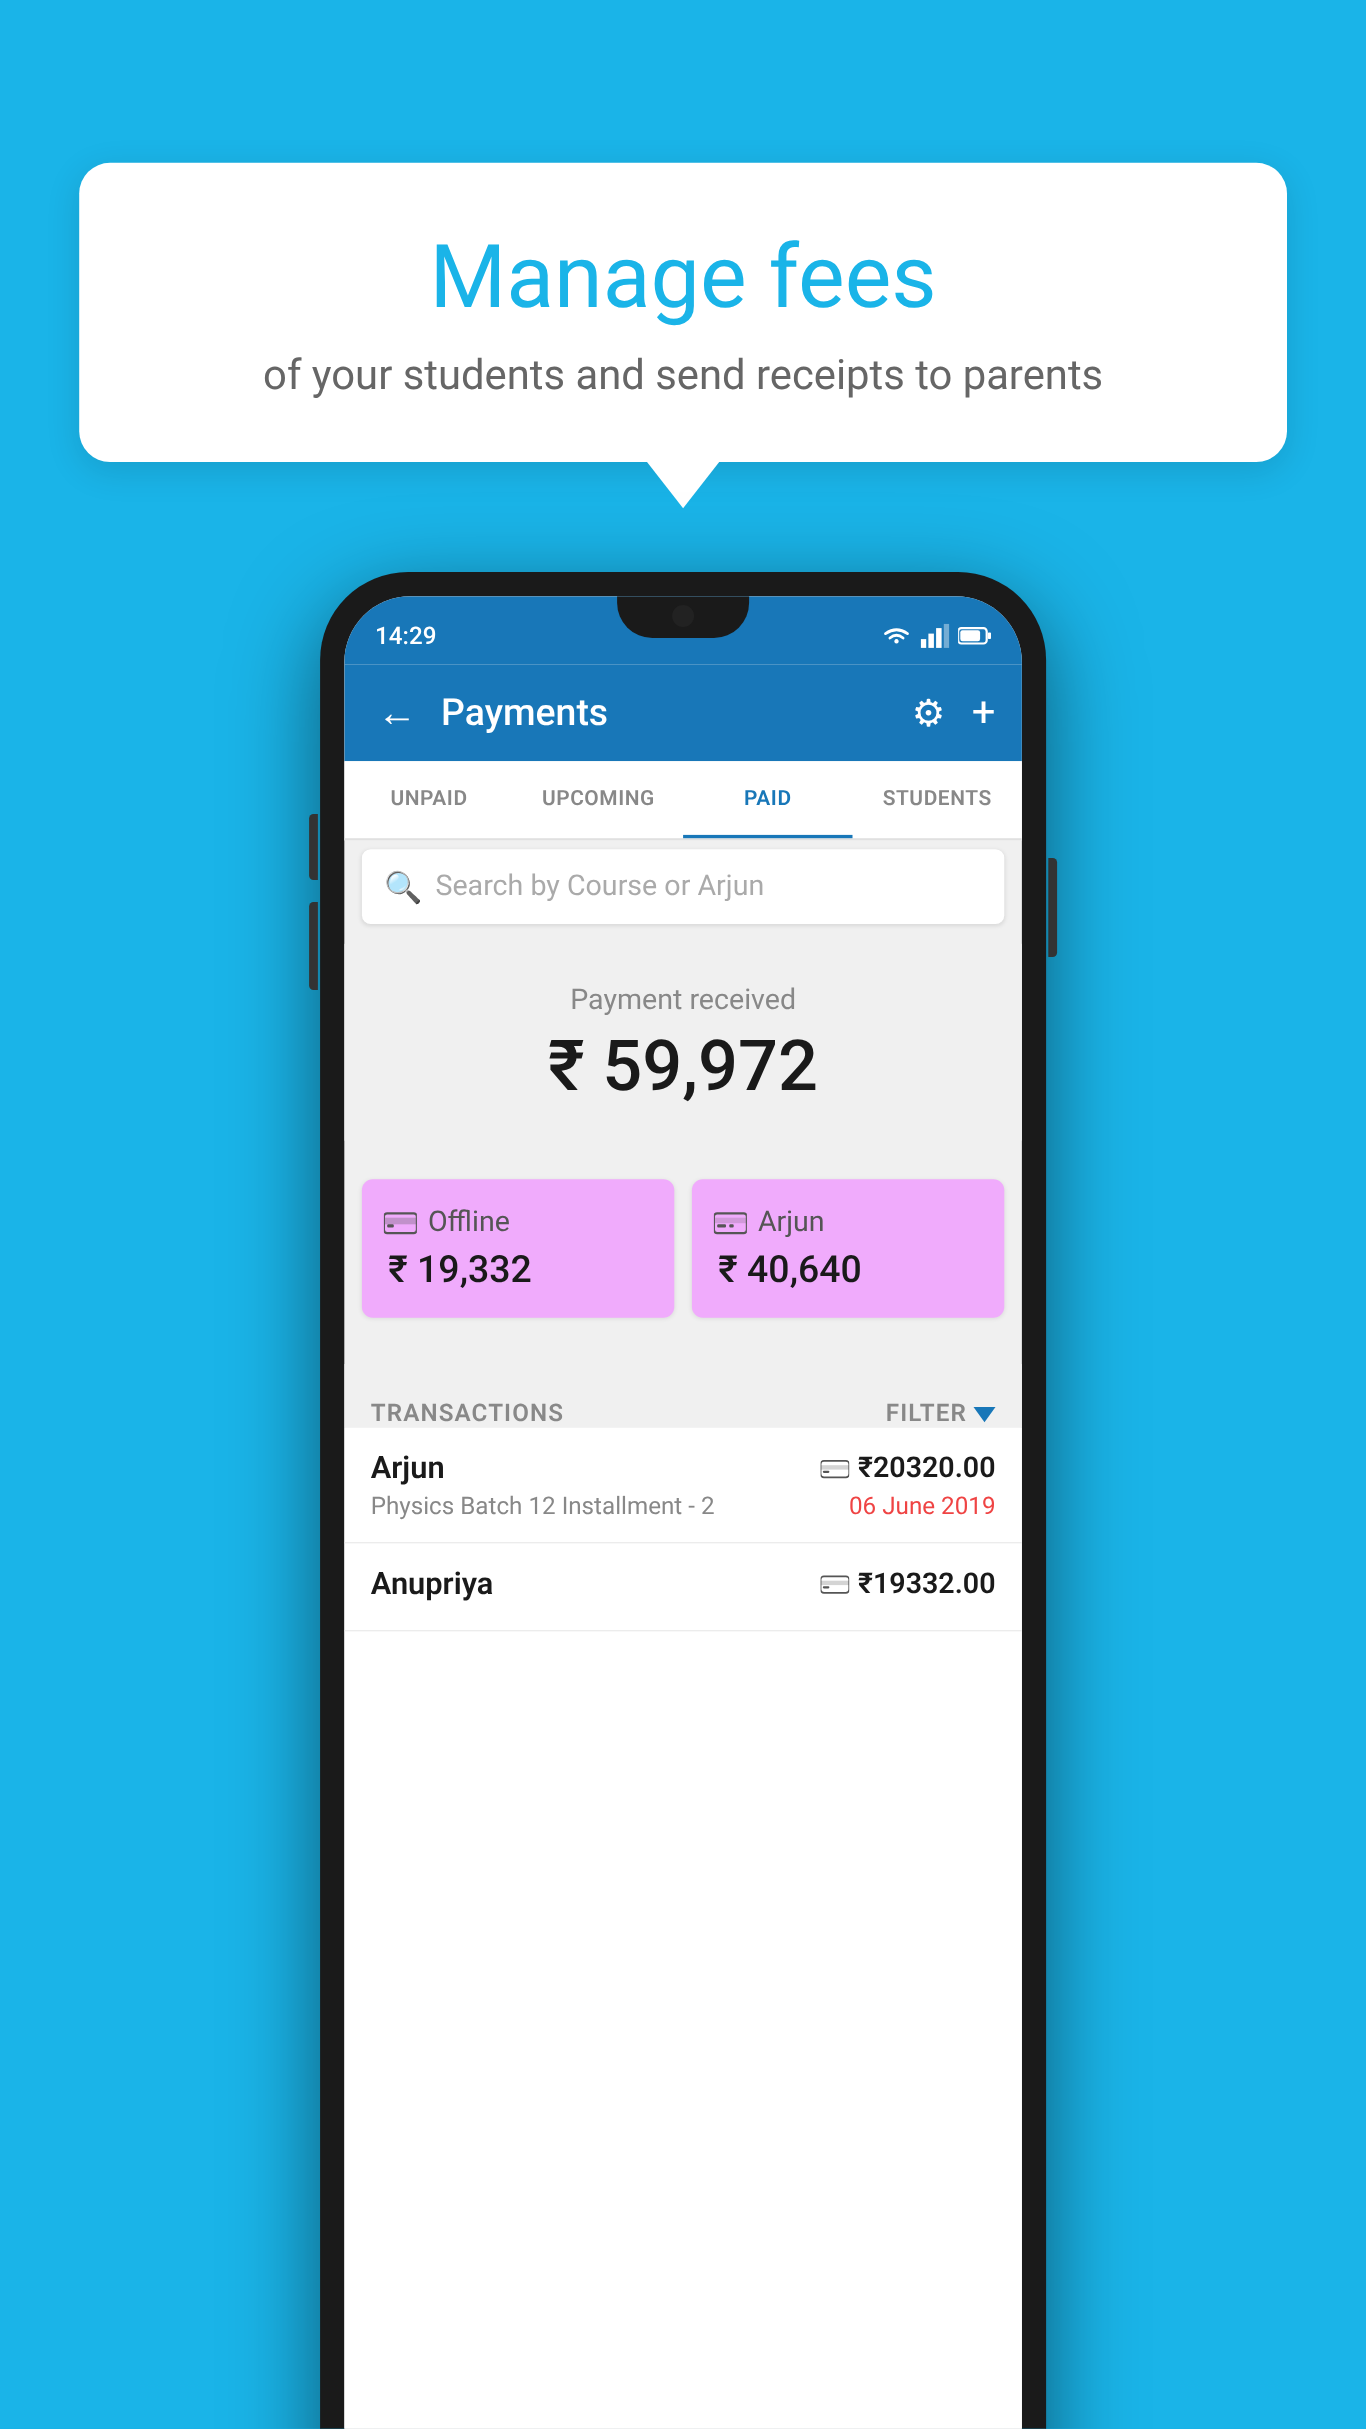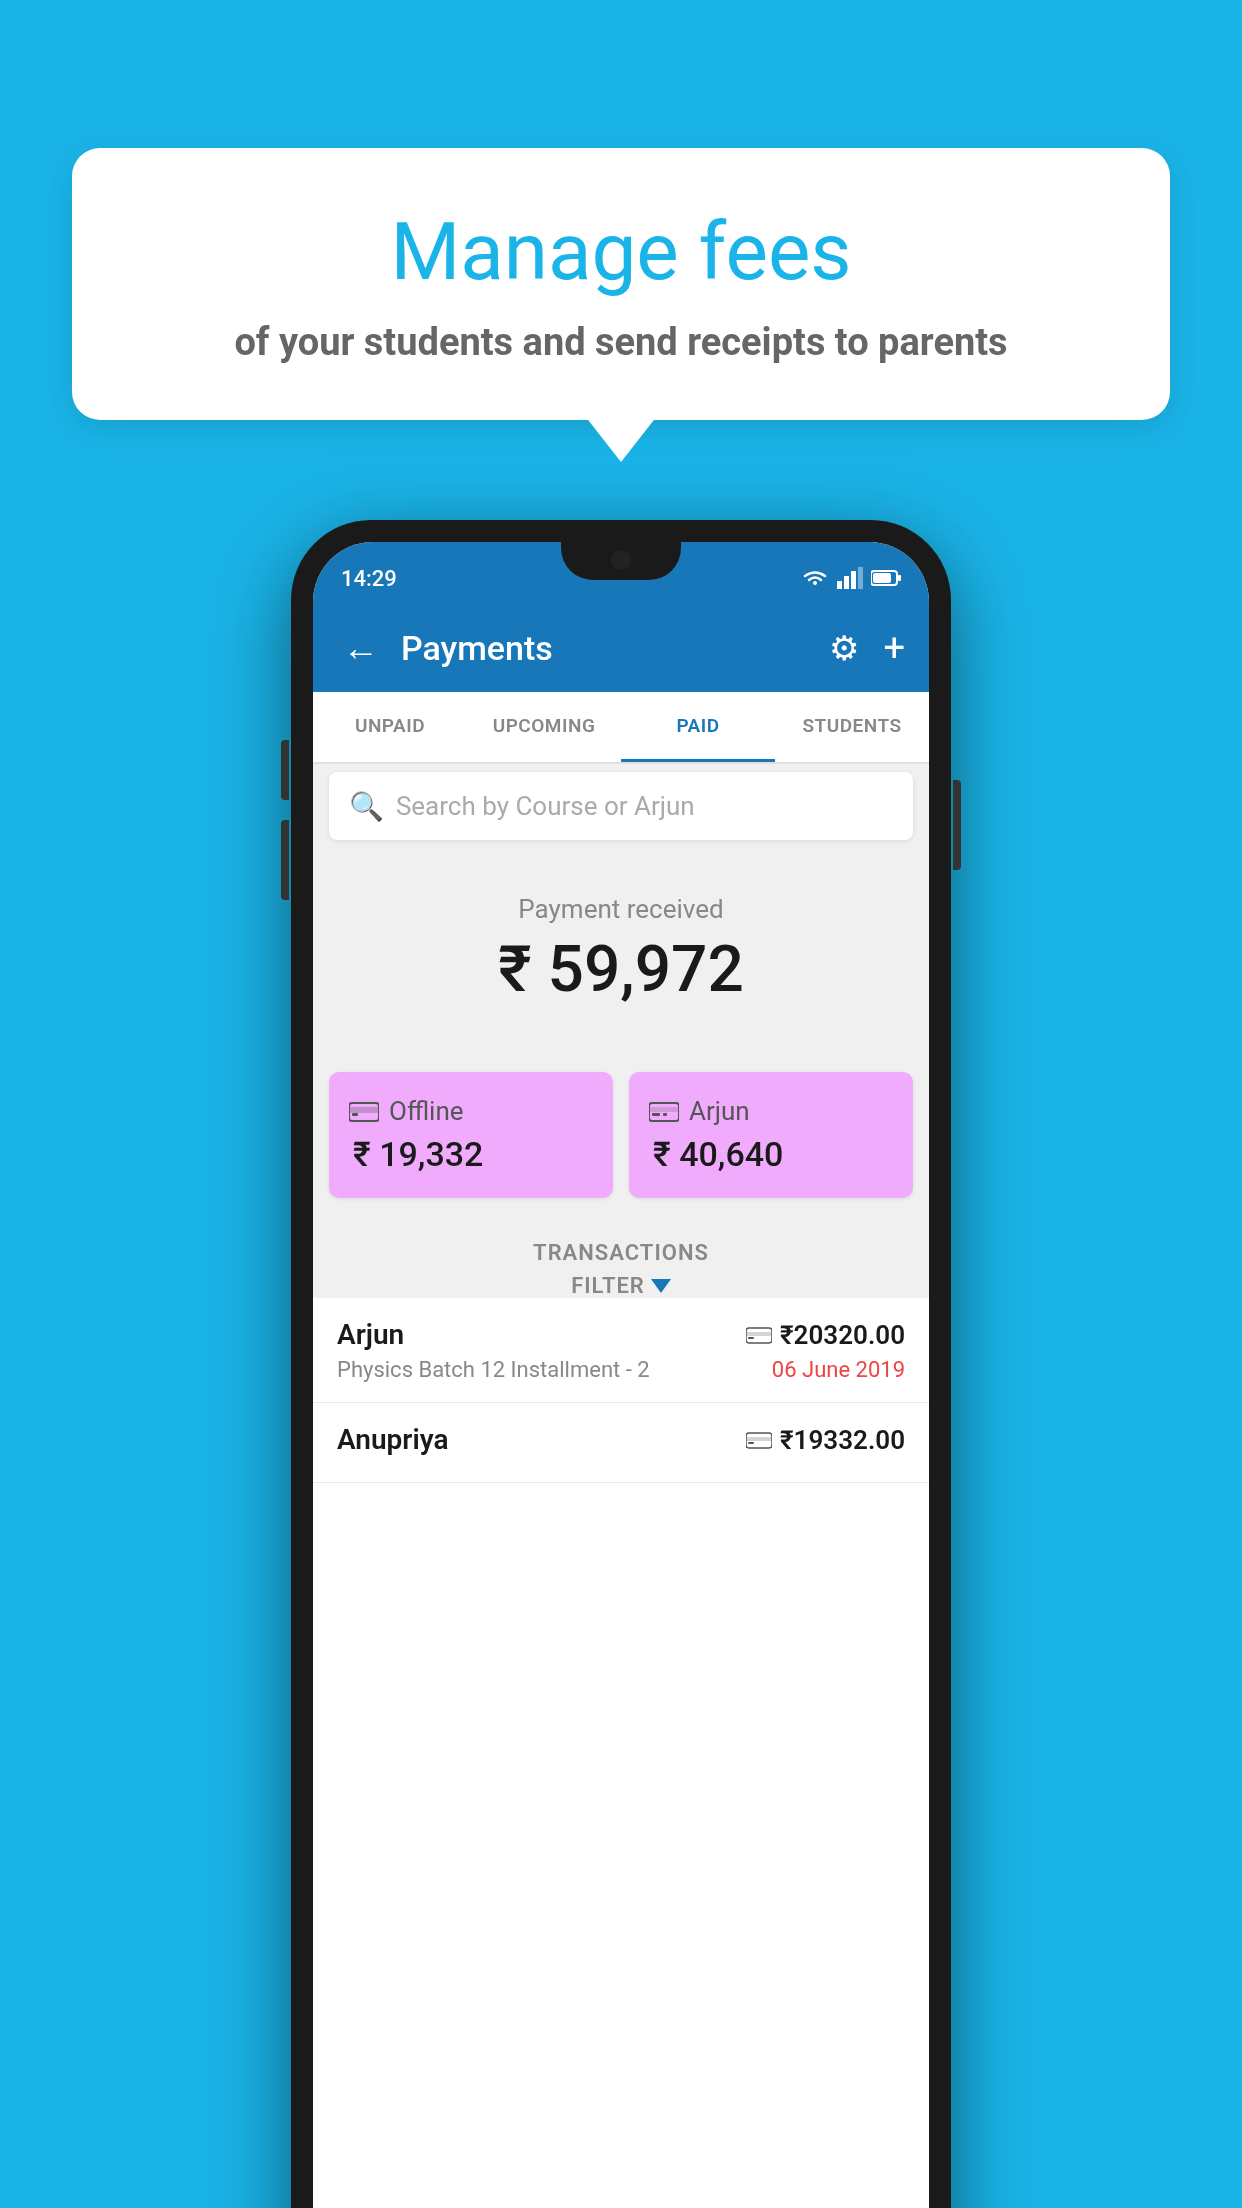--- a/index.html
+++ b/index.html
@@ -40,21 +40,21 @@
     .speech-bubble-title {
       font-size: 80px;
       font-weight: 400;
       color: #1ab4e8;
       line-height: 1.1;
       margin-bottom: 24px;
     }
     .speech-bubble-subtitle {
       font-size: 38px;
       color: #666666;
-      font-weight: 700;
+      font-weight: 400;
     }
 
     
     .phone-wrapper {
       position: absolute;
       top: 520px;
       left: 50%;
       transform: translateX(-50%);
       width: 660px;
       height: 1854px;
@@ -300,24 +300,23 @@
 
     
     .transactions-header {
       position: absolute;
       top: 698px;
       left: 0;
       right: 0;
       height: 58px;
       background: #f0f0f0;
       display: flex;
-      align-items: center;
+      align-items: flex-end;
       justify-content: space-between;
       padding: 0 24px;
-      flex-direction: column;
     }
     .transactions-label {
       font-size: 22px;
       font-weight: 600;
       color: #888888;
       letter-spacing: 1px;
       text-transform: uppercase;
     }
     .filter-label {
       font-size: 22px;

